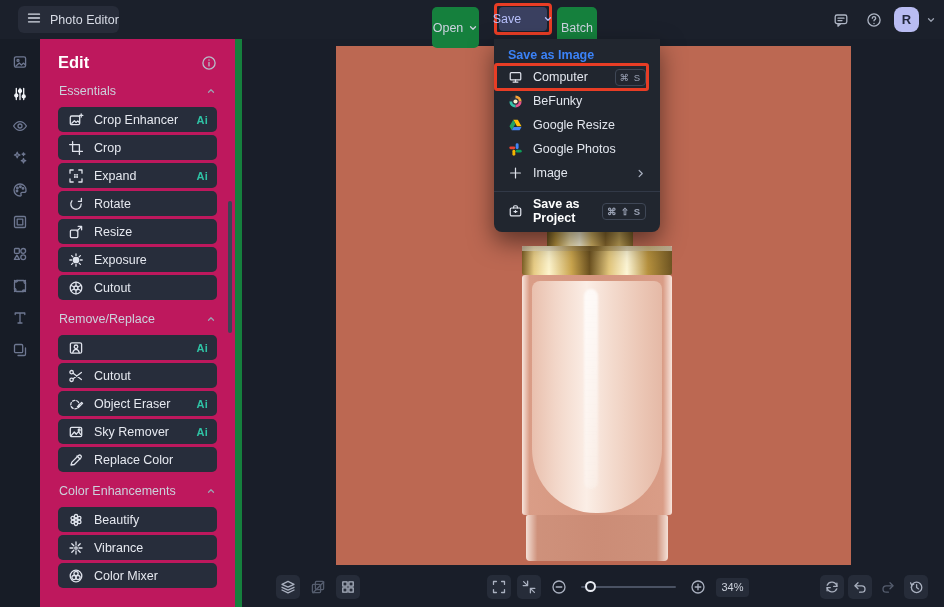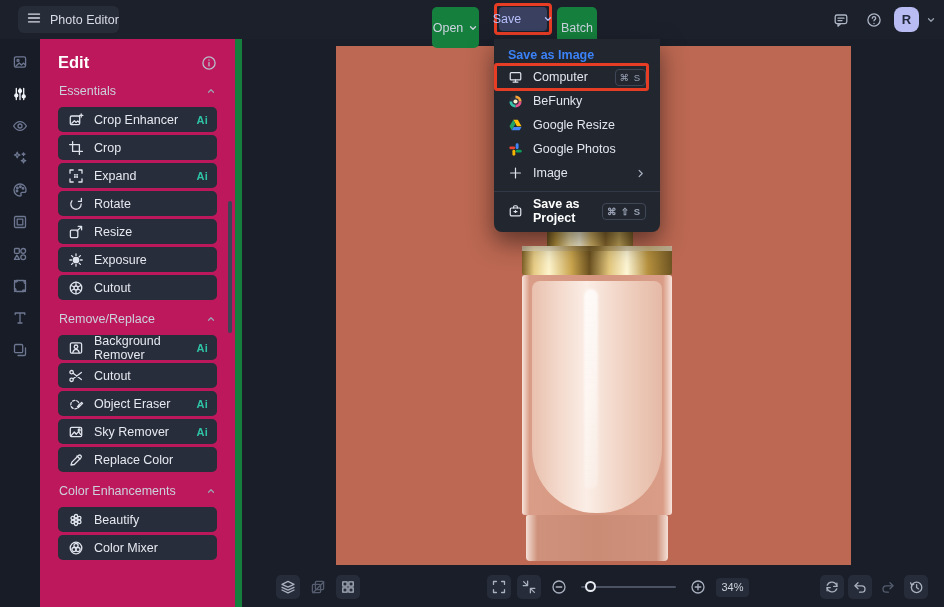--- a/index.html
+++ b/index.html
@@ -331,21 +331,20 @@
           </span>
         </div>
         <div class="panel-item">
           <span class="ic">
             <svg width="16" height="16" viewBox="0 0 16 16" fill="none" stroke="currentColor" stroke-width="1.3" stroke-linecap="round" stroke-linejoin="round">
               <rect x="2.4" y="2.8" width="11.2" height="10.4" rx="1.5"></rect>
               <circle cx="8" cy="6.8" r="1.8"></circle>
               <path d="M4.8 12.6c.5-2.2 1.7-3.2 3.2-3.2s2.7 1 3.2 3.2"></path>
             </svg>
           </span>
-          <span>Background Remover</span>
           <span class="ai-badge">Ai</span>
         </div>
         <div class="panel-item">
           <span class="ic">
             <svg width="16" height="16" viewBox="0 0 16 16" fill="none" stroke="currentColor" stroke-width="1.3" stroke-linecap="round" stroke-linejoin="round">
               <circle cx="3.6" cy="4.2" r="1.7"></circle>
               <circle cx="3.6" cy="11.8" r="1.7"></circle>
               <path d="M5.1 5.3l8.3 6.2M5.1 10.7l8.3-6.2"></path>
             </svg>
           </span>
@@ -395,20 +394,29 @@
               <circle cx="8" cy="8" r="1.5"></circle>
               <circle cx="8" cy="4.2" r="1.7"></circle>
               <circle cx="11.3" cy="6.1" r="1.7"></circle>
               <circle cx="11.3" cy="9.9" r="1.7"></circle>
               <circle cx="8" cy="11.8" r="1.7"></circle>
               <circle cx="4.7" cy="9.9" r="1.7"></circle>
               <circle cx="4.7" cy="6.1" r="1.7"></circle>
             </svg>
           </span>
           <span>Beautify</span>
+        </div>
+        <div class="panel-item">
+          <span class="ic">
+            <svg width="16" height="16" viewBox="0 0 16 16" fill="none" stroke="currentColor" stroke-width="1.3" stroke-linecap="round" stroke-linejoin="round">
+              <path d="M8 2v3M8 11v3M2 8h3M11 8h3M3.8 3.8l2 2M10.2 10.2l2 2M12.2 3.8l-2 2M5.8 10.2l-2 2"></path>
+              <circle cx="8" cy="8" r="1.2"></circle>
+            </svg>
+          </span>
+          <span>Vibrance</span>
         </div>
         <div class="panel-item">
           <span class="ic">
             <svg width="16" height="16" viewBox="0 0 16 16" fill="none" stroke="currentColor" stroke-width="1.3" stroke-linecap="round" stroke-linejoin="round">
               <circle cx="8" cy="8" r="5.8"></circle>
               <circle cx="8" cy="5.6" r="2.1"></circle>
               <circle cx="6" cy="9.6" r="2.1"></circle>
               <circle cx="10" cy="9.6" r="2.1"></circle>
             </svg>
           </span>

